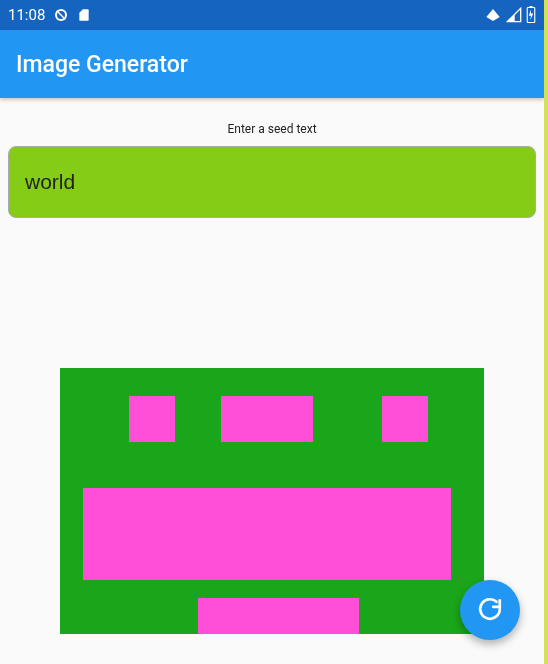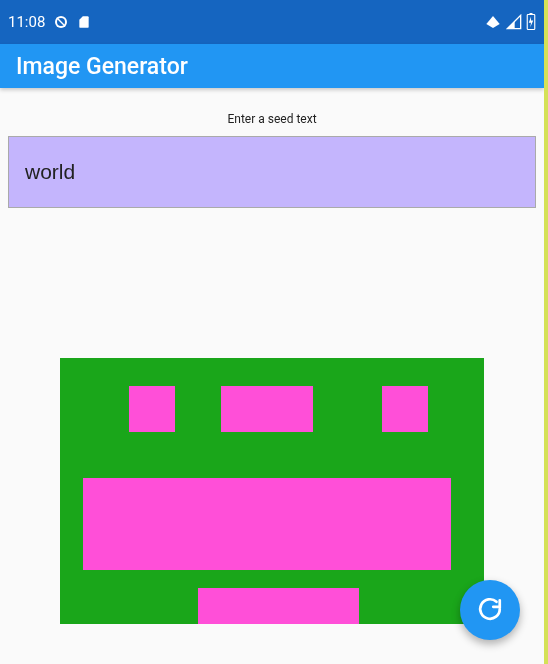--- a/index.html
+++ b/index.html
@@ -1,31 +1,31 @@
 <!DOCTYPE html>
 <html><head>
 <meta charset="utf-8">
 <style>
   * { box-sizing: border-box; margin: 0; padding: 0; }
   html, body { width: 548px; height: 664px; font-family: Roboto, Arial, sans-serif; background: #fafafa; overflow: hidden; }
   body { position: relative; border-right: 4px solid #d4e157; }
   .status-bar {
-    height: 44px;
+    height: 30px;
     background: #1565c0;
     color: #fff;
     display: flex;
     align-items: center;
     padding: 0 8px;
     font-size: 15px;
   }
   .status-left { display: flex; align-items: center; gap: 8px; }
   .status-right { margin-left: auto; display: flex; align-items: center; gap: 4px; }
   .status-icon { display: inline-flex; align-items: center; justify-content: center; }
   .app-bar {
-    height: 44px;
+    height: 68px;
     background: #2196f3;
     color: #fff;
     display: flex;
     align-items: center;
     padding: 0 16px;
     font-size: 23px;
     font-weight: 500;
     box-shadow: 0 2px 4px rgba(0,0,0,0.2);
   }
   .content {
@@ -35,25 +35,25 @@
     text-align: center;
     font-size: 12px;
     color: #222;
     margin: 8px 0 10px 0;
   }
   .seed-input {
     width: calc(100% - 8px);
     margin: 0 4px;
     height: 72px;
     border: 1px solid #aaa;
-    border-radius: 0;
+    border-radius: 8px;
     padding: 0 16px;
     font-size: 21px;
     color: #222;
-    background: #c4b5fd;
+    background: #84cc16;
     outline: none;
   }
   .image-area {
     margin-top: 150px;
     display: flex;
     justify-content: center;
   }
   .gen-image {
     width: 424px;
     height: 266px;

